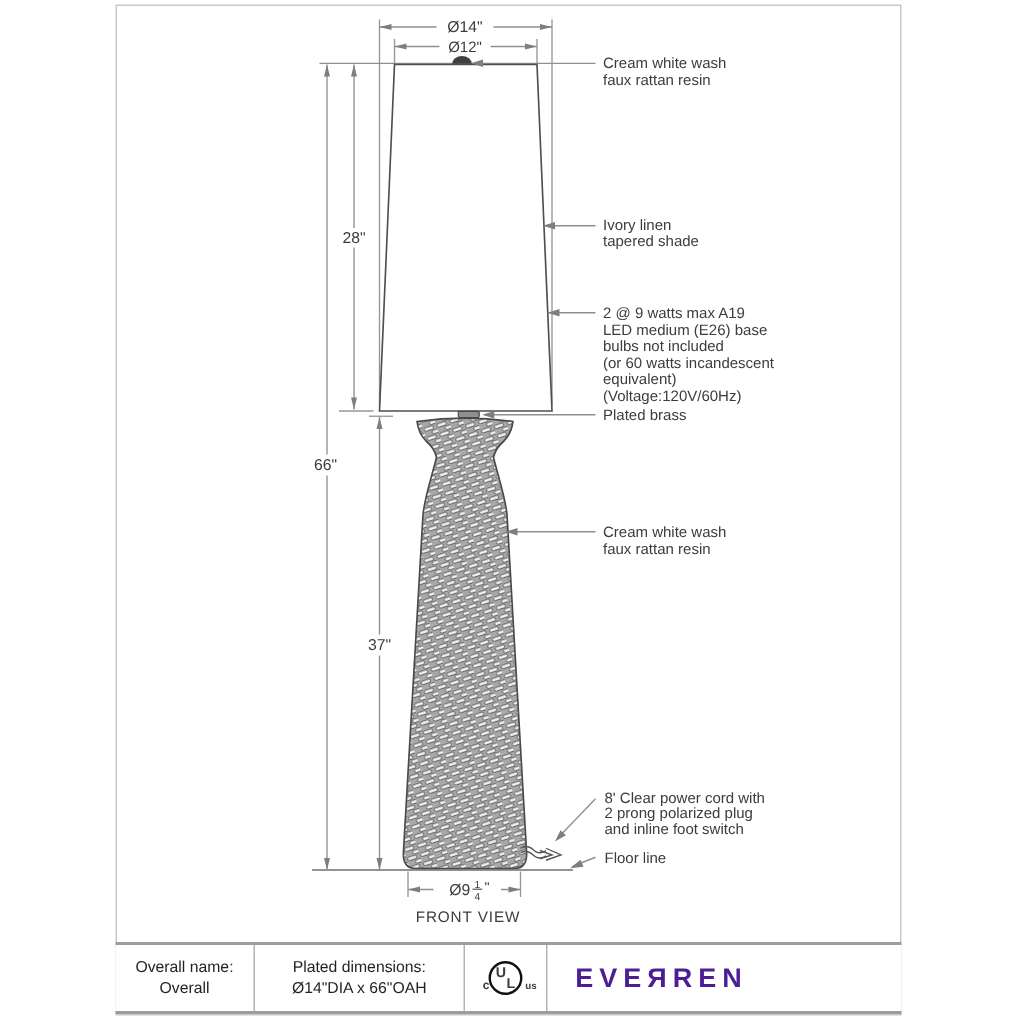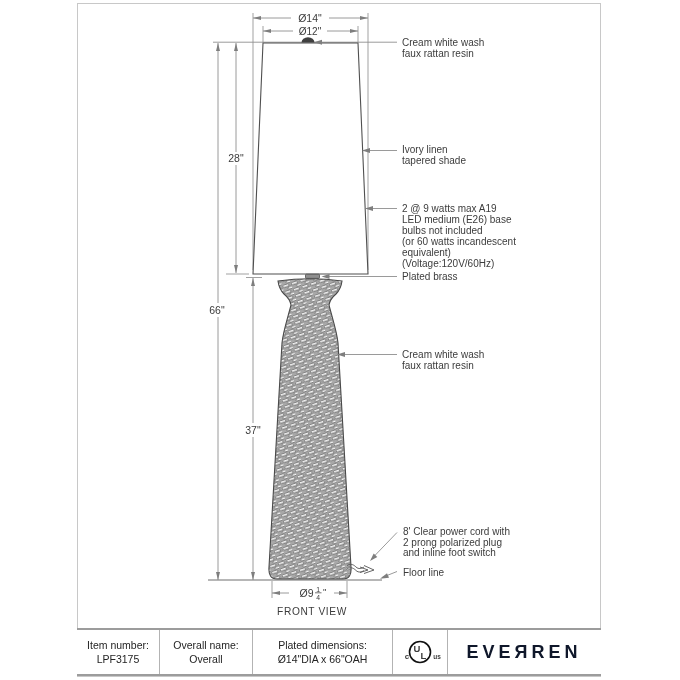--- a/index.html
+++ b/index.html
@@ -12,21 +12,21 @@
           display:flex;box-sizing:border-box;background:#fff;}
   .cell{display:flex;flex-direction:column;justify-content:center;align-items:center;
         box-sizing:border-box;border-right:1px solid #b3b3b3;height:100%;
         font-size:10.5px;line-height:14px;color:#242424;text-align:center;}
   .cell:last-child{border-right:none;}
   .cell-item{width:83px;}
   .cell-name{width:93px;}
   .cell-dims{width:140px;}
   .cell-ul{width:55px;}
   .cell-brand{width:152px;}
-  .brand{font-size:18px;font-weight:600;letter-spacing:4px;color:#0f172a;}
+  .brand{font-size:18px;font-weight:600;letter-spacing:4px;color:#4c1d95;}
 </style>
 </head>
 <body>
 
 <div class="stage">
 
 <svg class="drawing" width="680" height="680" viewBox="0 0 680 680">
   <defs>
     <pattern id="weave" width="9" height="6.4" patternUnits="userSpaceOnUse" patternTransform="rotate(-18)">
       <rect width="9" height="6.4" fill="#a8a8a8"></rect>
@@ -154,24 +154,20 @@
       <text x="403" y="545.5">2 prong polarized plug</text>
       <text x="403" y="556">and inline foot switch</text>
     </g>
     <text x="403" y="575.5">Floor line</text>
   </g>
 
   <text x="312" y="614.5" font-size="10.2" letter-spacing="0.6" text-anchor="middle" fill="#383838">FRONT VIEW</text>
 </svg>
 
 <div class="footer">
-  <div class="cell cell-item">
-    <div>Item number:</div>
-    <div>LPF3175</div>
-  </div>
   <div class="cell cell-name">
     <div>Overall name:</div>
     <div>Overall</div>
   </div>
   <div class="cell cell-dims">
     <div>Plated dimensions:</div>
     <div>Ø14"DIA x 66"OAH</div>
   </div>
   <div class="cell cell-ul">
     <svg width="48" height="32" viewBox="0 0 48 32">

